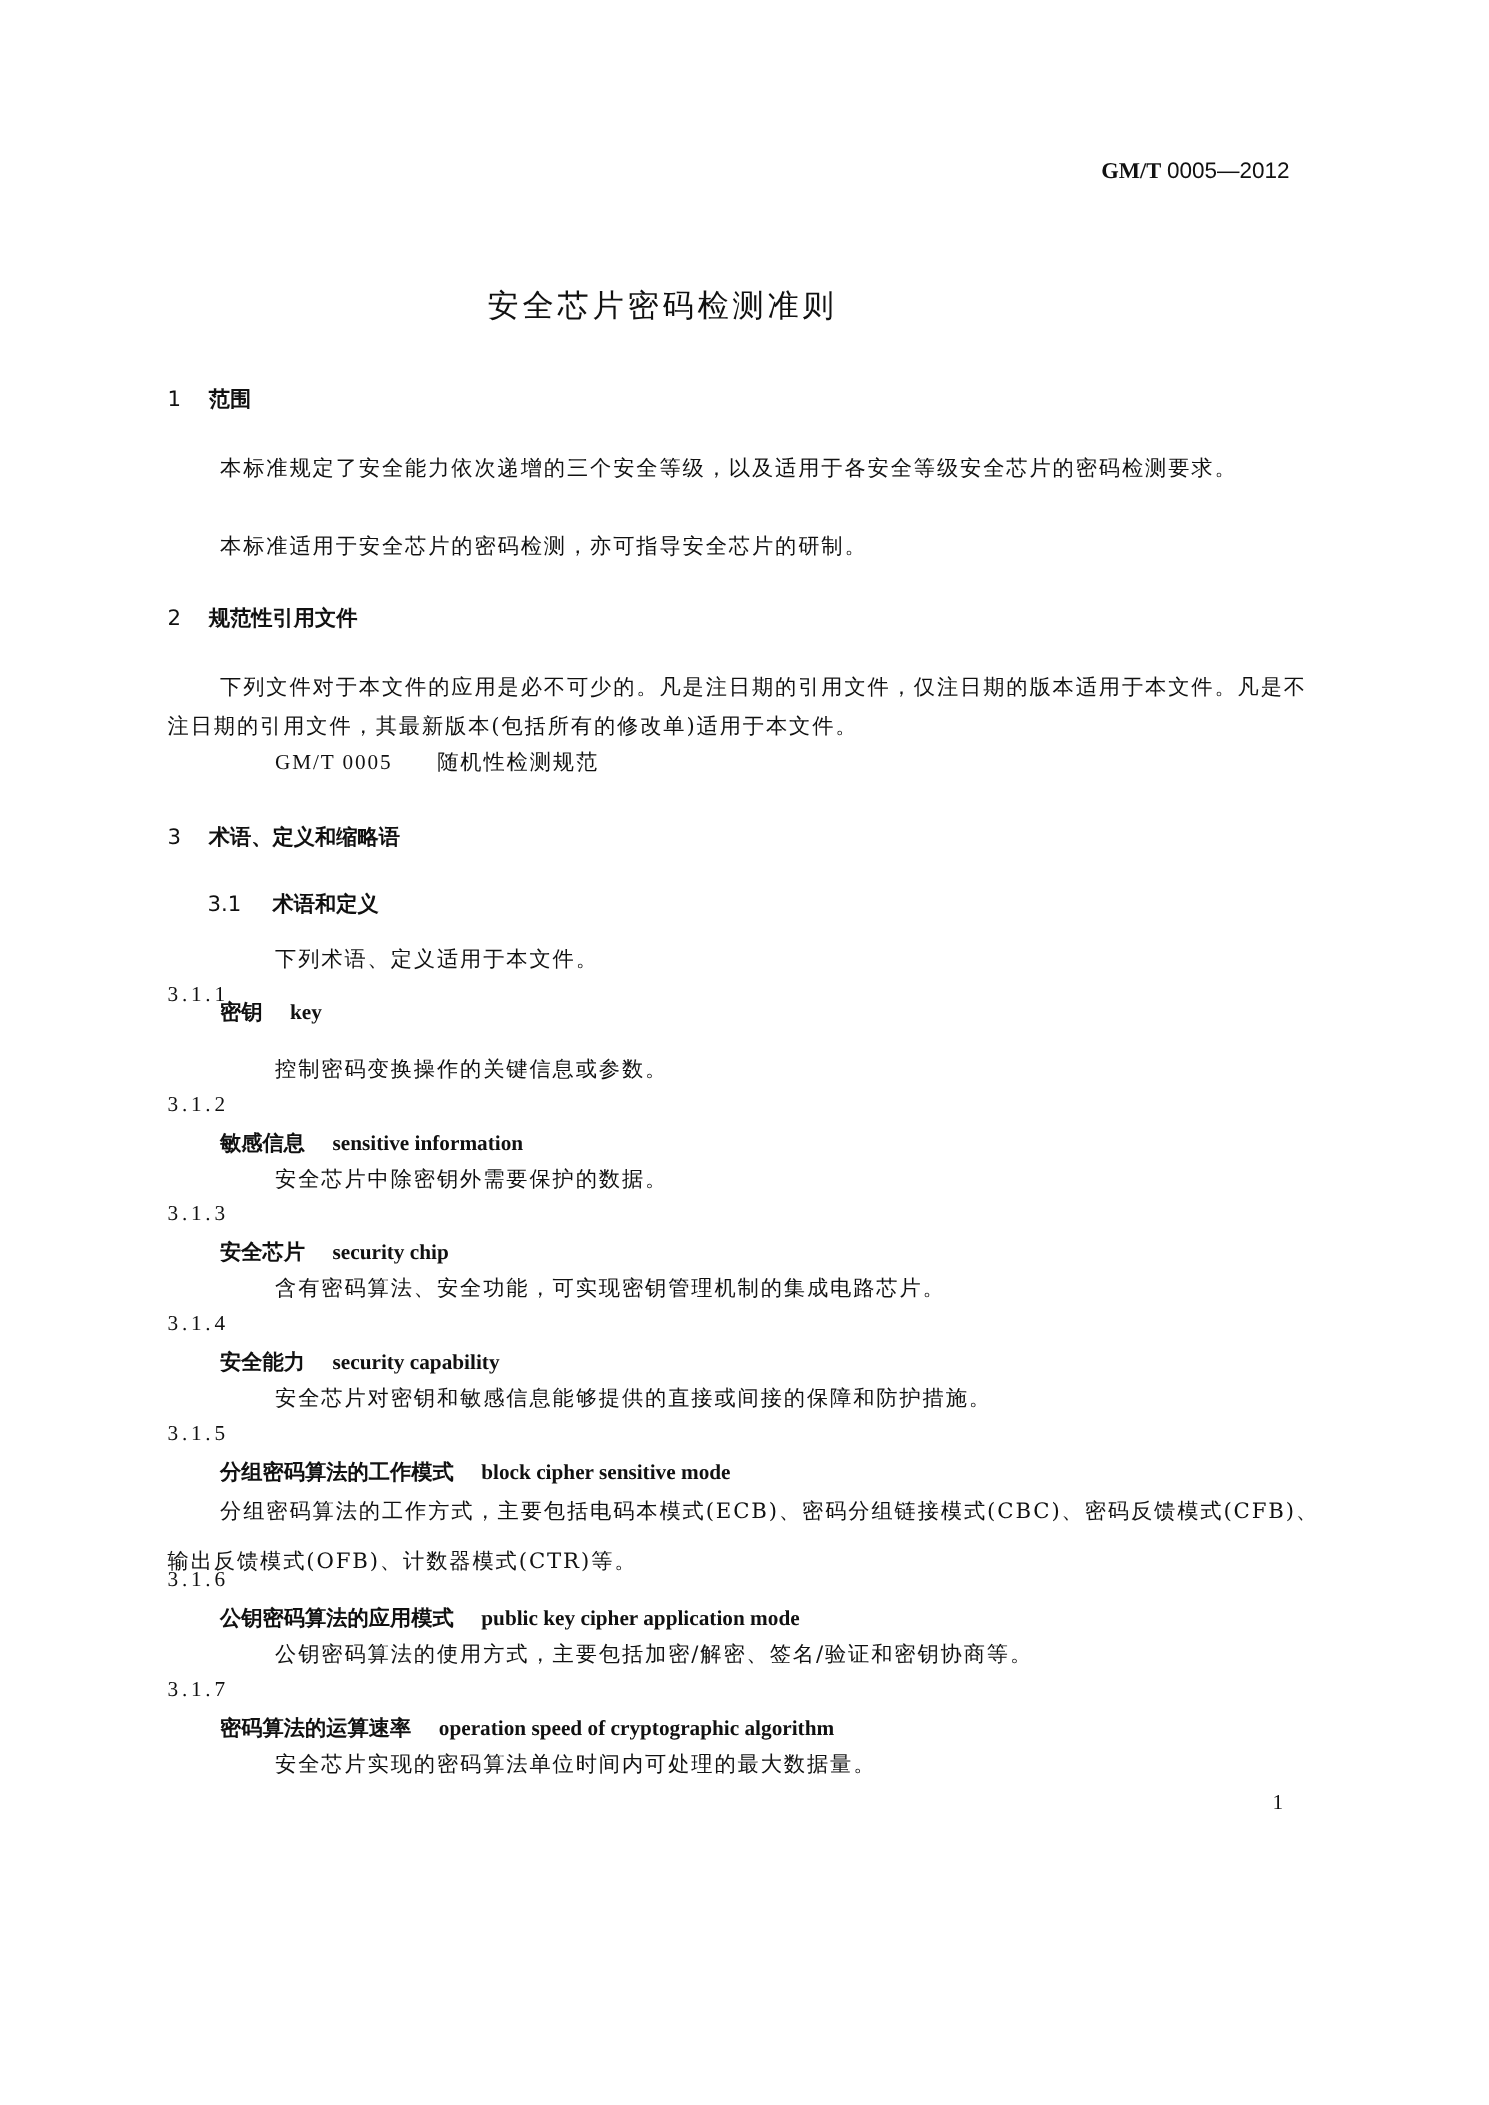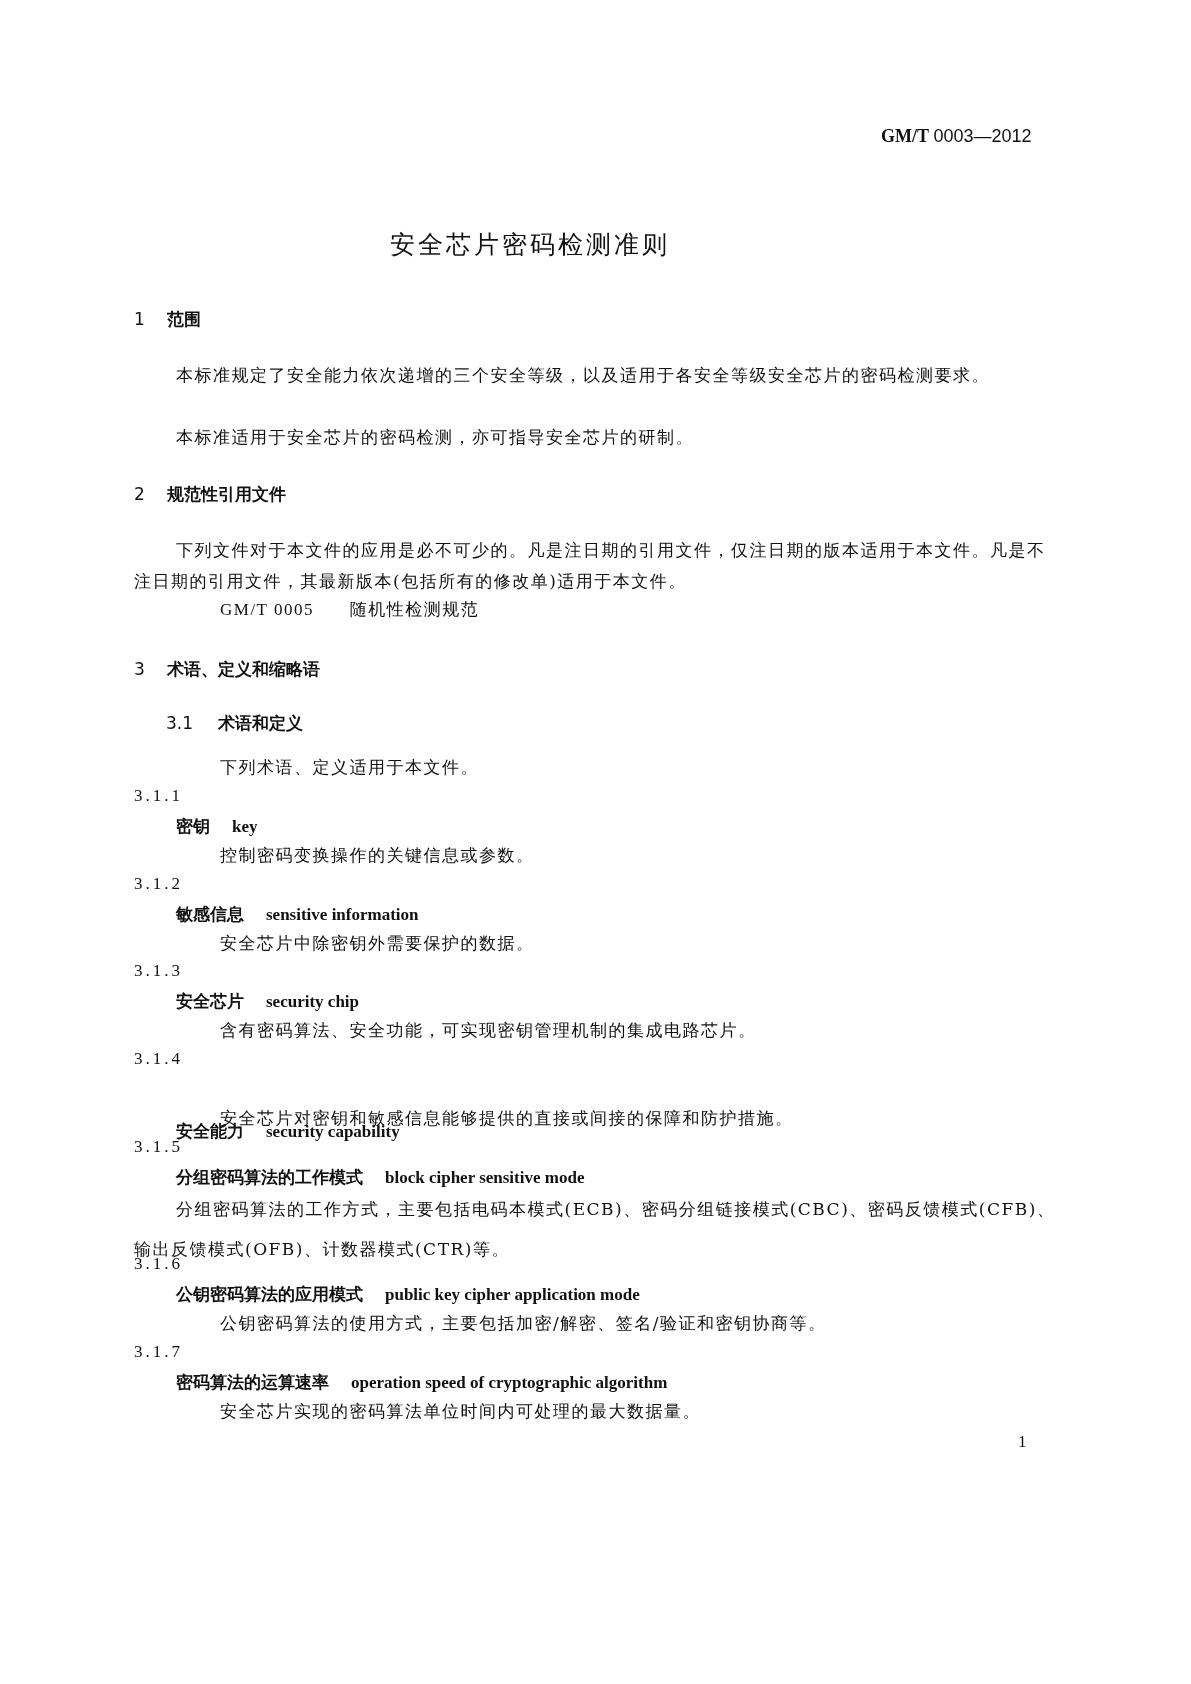--- a/index.html
+++ b/index.html
@@ -49,21 +49,21 @@
     .page-num {
       left: 1018px; top: 1536px; font-size: 17px;
       font-family: "Liberation Serif", "DejaVu Serif", serif;
     }
   </style>
 </head>
 <body>
 
 <div class="abs std-code">
   <b>GM/T</b>
-  <span class="num">0003—2012</span>
+  <span class="num">0005—2012</span>
 </div>
 
 <div class="abs doc-title">安全芯片密码检测准则</div>
 
 <div class="abs h1" style="top:308px;">
   <span class="num">1</span><span>范围</span>
 </div>
 <div class="abs para" style="top:360px;">本标准规定了安全能力依次递增的三个安全等级，以及适用于各安全等级安全芯片的密码检测要求。</div>
 <div class="abs para" style="top:422px;">本标准适用于安全芯片的密码检测，亦可指导安全芯片的研制。</div>
 
@@ -80,39 +80,39 @@
 <div class="abs h1" style="top:658px;">
   <span class="num">3</span><span>术语、定义和缩略语</span>
 </div>
 
 <div class="abs h1 h2" style="top:712px;">
   <span class="num" style="width:52px;margin-left:32px;">3.1</span><span>术语和定义</span>
 </div>
 <div class="abs line indent" style="top:756px;">下列术语、定义适用于本文件。</div>
 
 <div class="abs term-num" style="top:786px;">3.1.1</div>
-<div class="abs term-name" style="top:815px;">
+<div class="abs term-name" style="top:798px;">
   <span>密钥</span><span class="en">key</span>
 </div>
 <div class="abs line indent" style="top:844px;">控制密码变换操作的关键信息或参数。</div>
 
 <div class="abs term-num" style="top:874px;">3.1.2</div>
 <div class="abs term-name" style="top:903px;">
   <span>敏感信息</span><span class="en">sensitive information</span>
 </div>
 <div class="abs line indent" style="top:932px;">安全芯片中除密钥外需要保护的数据。</div>
 
 <div class="abs term-num" style="top:961px;">3.1.3</div>
 <div class="abs term-name" style="top:990px;">
   <span>安全芯片</span><span class="en">security chip</span>
 </div>
 <div class="abs line indent" style="top:1019px;">含有密码算法、安全功能，可实现密钥管理机制的集成电路芯片。</div>
 
 <div class="abs term-num" style="top:1049px;">3.1.4</div>
-<div class="abs term-name" style="top:1120px;">
+<div class="abs term-name" style="top:1078px;">
   <span>安全能力</span><span class="en">security capability</span>
 </div>
 <div class="abs line indent" style="top:1107px;">安全芯片对密钥和敏感信息能够提供的直接或间接的保障和防护措施。</div>
 
 <div class="abs term-num" style="top:1137px;">3.1.5</div>
 <div class="abs term-name" style="top:1166px;">
   <span>分组密码算法的工作模式</span><span class="en">block cipher sensitive mode</span>
 </div>
 <div class="abs para" style="top:1189px; line-height:40px;">分组密码算法的工作方式，主要包括电码本模式(ECB)、密码分组链接模式(CBC)、密码反馈模式(CFB)、输出反馈模式(OFB)、计数器模式(CTR)等。</div>
 

